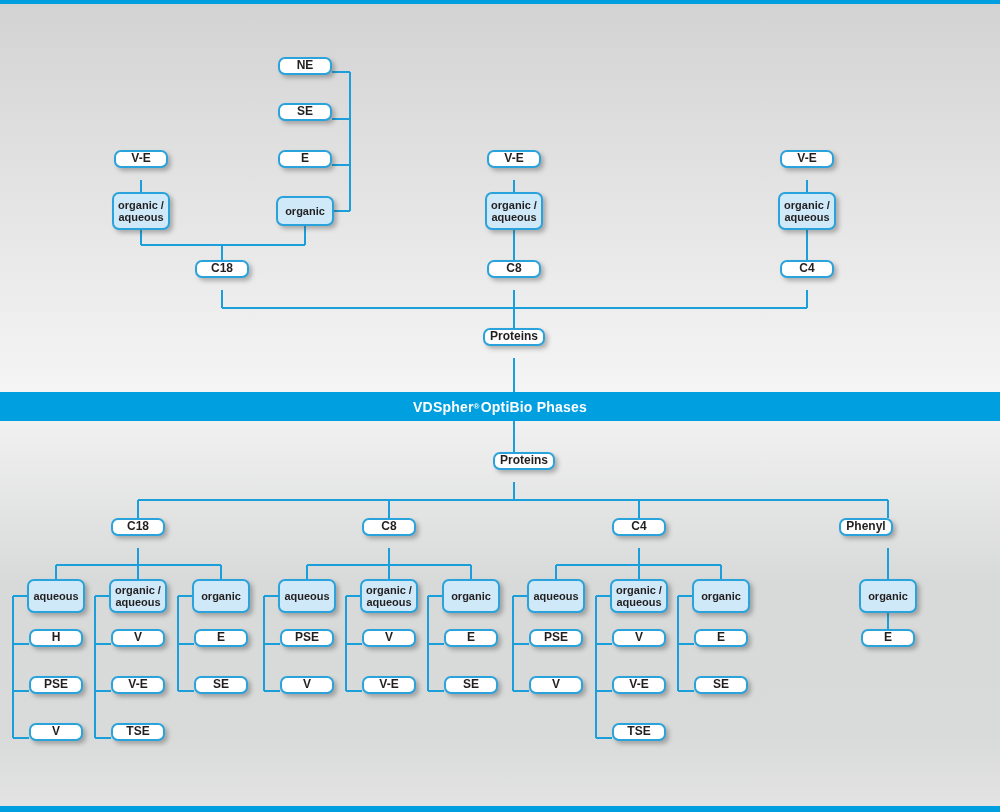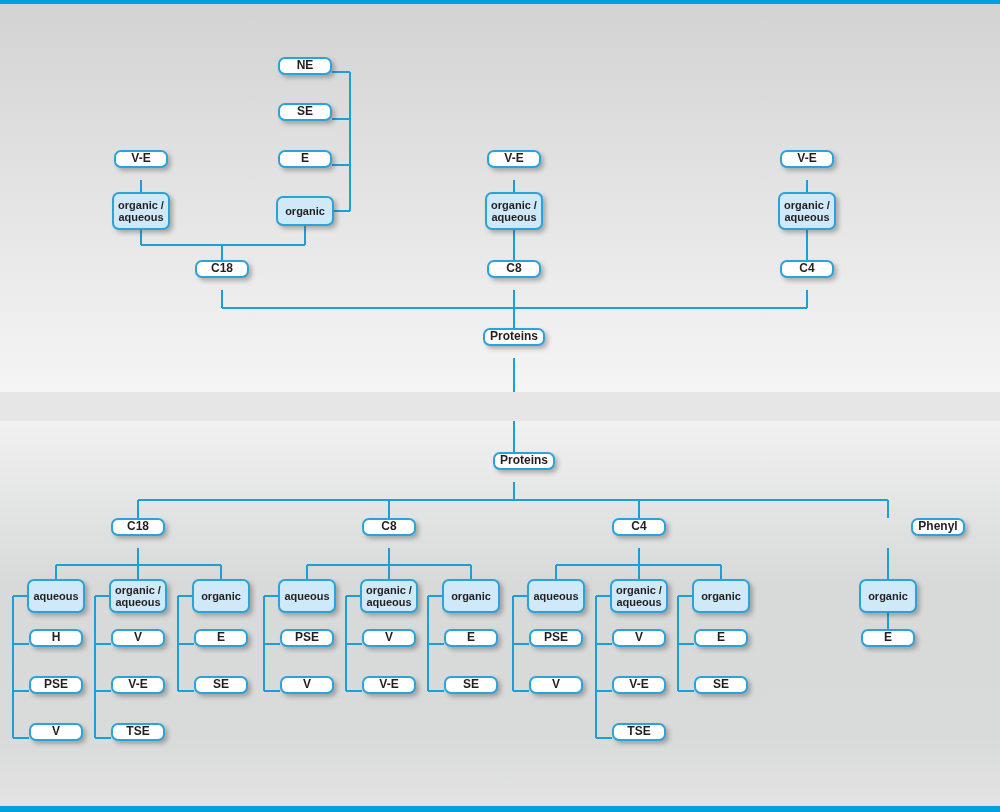--- a/index.html
+++ b/index.html
@@ -84,20 +84,25 @@
 aqueous</div>
   <div class="b" style="left:487px;top:260px">C8</div>
 
   <div class="b" style="left:780px;top:150px">V-E</div>
   <div class="b hl cat-tall" style="left:778px;top:192px">organic /
 aqueous</div>
   <div class="b" style="left:780px;top:260px">C4</div>
 
   <div class="b wide" style="left:483px;top:328px">Proteins</div>
 
+  <div id="banner">
+    <span>VDSpher</span>
+      <sup>®</sup>
+      <span> OptiBio Phases</span>
+  </div>
 
   <div class="b wide" style="left:493px;top:452px">Proteins</div>
 
   <div class="b" style="left:111px;top:518px">C18</div>
   <div class="b hl cat" style="left:27px;top:579px">aqueous</div>
   <div class="b" style="left:29px;top:629px">H</div>
   <div class="b" style="left:29px;top:676px">PSE</div>
   <div class="b" style="left:29px;top:723px">V</div>
   <div class="b hl cat" style="left:109px;top:579px">organic /
 aqueous</div>
@@ -126,17 +131,17 @@
   <div class="b" style="left:529px;top:676px">V</div>
   <div class="b hl cat" style="left:610px;top:579px">organic /
 aqueous</div>
   <div class="b" style="left:612px;top:629px">V</div>
   <div class="b" style="left:612px;top:676px">V-E</div>
   <div class="b" style="left:612px;top:723px">TSE</div>
   <div class="b hl cat" style="left:692px;top:579px">organic</div>
   <div class="b" style="left:694px;top:629px">E</div>
   <div class="b" style="left:694px;top:676px">SE</div>
 
-  <div class="b" style="left:911px;top:518px">Phenyl</div>
+  <div class="b" style="left:839px;top:518px">Phenyl</div>
   <div class="b hl cat" style="left:859px;top:579px">organic</div>
   <div class="b" style="left:861px;top:629px">E</div>
 
 </div>
 
 </body></html>

